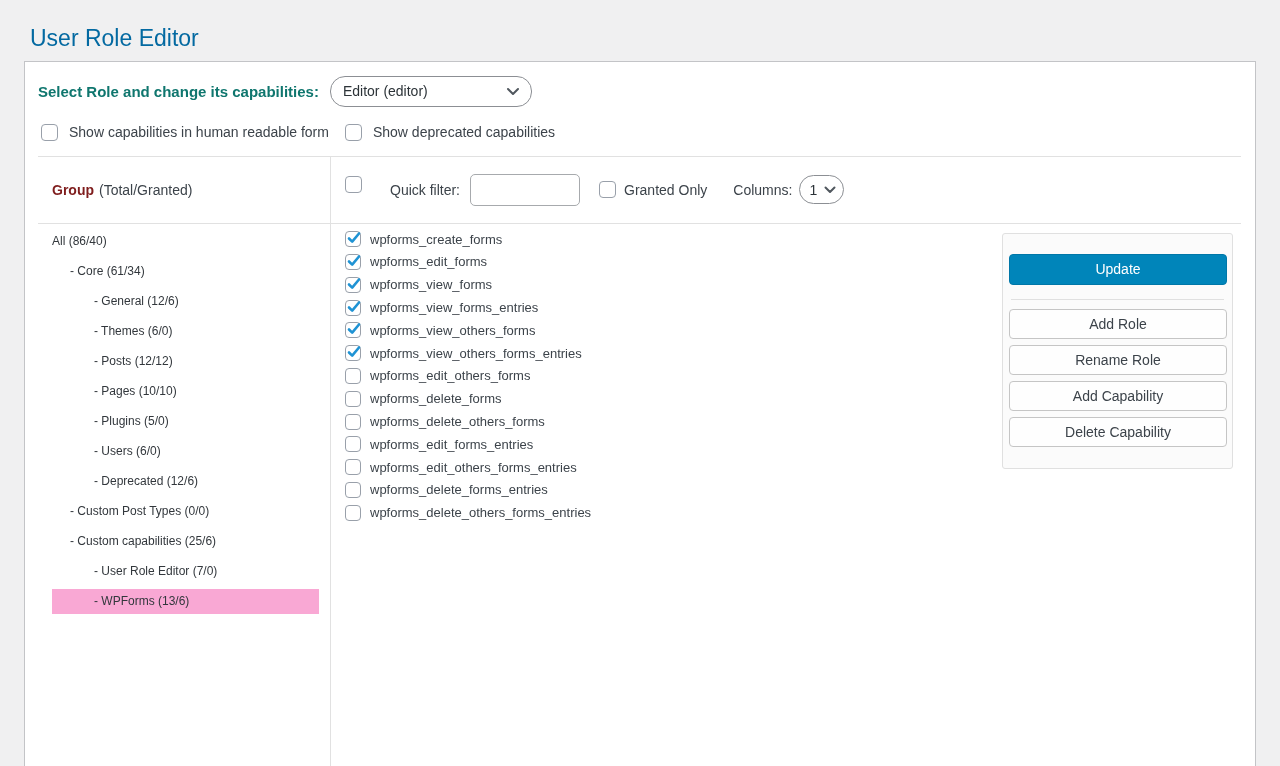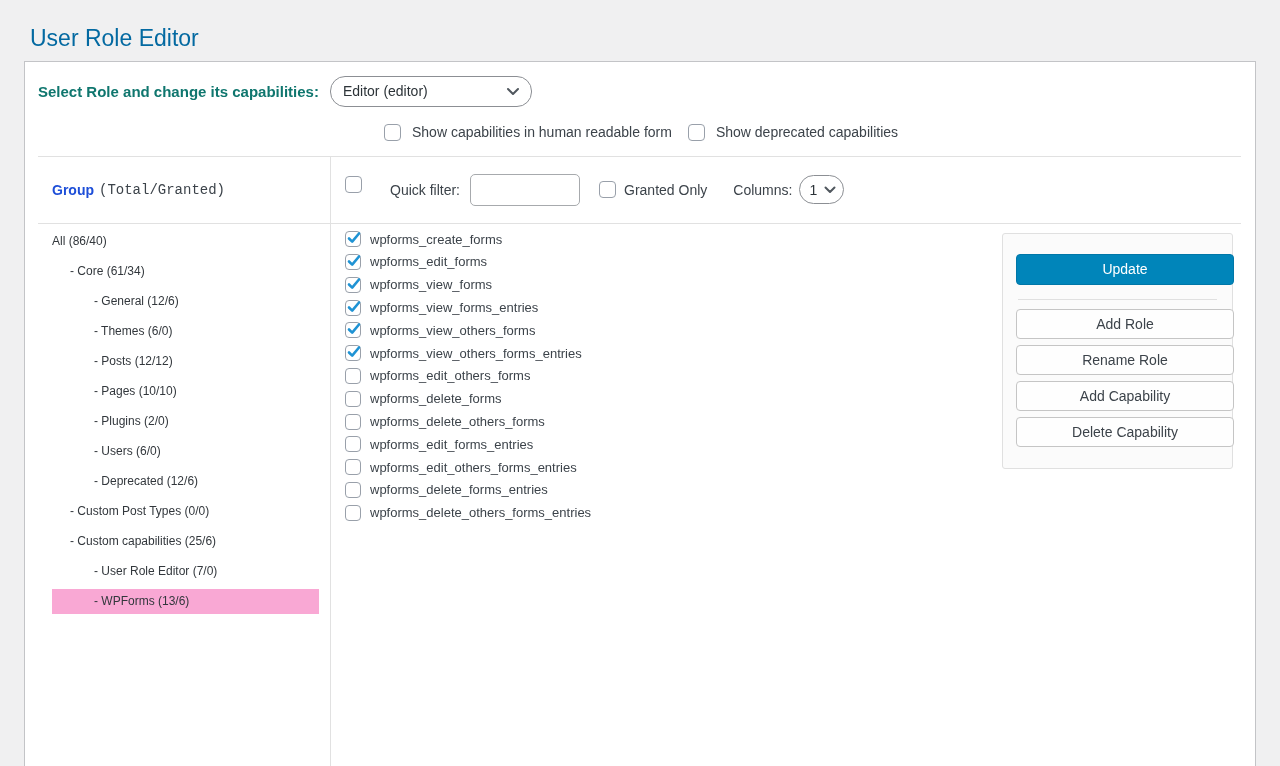--- a/index.html
+++ b/index.html
@@ -49,40 +49,40 @@
     border:1px solid #99a0aa;
     border-radius:4px;
     background:#fff;
     position:relative;
     flex:none;
     cursor:pointer;
   }
   .cb svg { position:absolute; left:-1px; top:-3px; display:none; }
   .cb.checked svg { display:block; }
 
-  .options-row { display:flex; align-items:center; margin-top:17px; font-size:14px; padding-left:3px;justify-content:center; }
+  .options-row { display:flex; align-items:center; margin-top:17px; font-size:14px; padding-left:3px; }
   .opt { display:flex; align-items:center; cursor:pointer; }
   .opt .cb { margin-right:11px; }
   .opt + .opt { margin-left:16px; }
 
   .hr-top { border:none; border-top:1px solid #e1e1e1; margin-top:15px; }
 
   .main { flex:1; display:flex; min-height:0; }
   .left-col { width:306px; border-right:1px solid #e1e1e1; display:flex; flex-direction:column; }
   .group-header {
     height:67px;
     display:flex;
     align-items:center;
     margin-left:13px;
     padding-left:14px;
     border-bottom:1px solid #e1e1e1;
     font-size:14px;
   }
-  .group-header b { color:#1d4ed8; }
-  .group-header .suffix { margin-left:5px;font-family:Liberation Mono, monospace; }
+  .group-header b { color:#7f1d1d; }
+  .group-header .suffix { margin-left:5px; }
 
   .tree { padding-top:5px; }
   .tree-row {
     height:25px;
     margin:0 11px 5px 27px;
     display:flex;
     align-items:center;
     font-size:12px;
     color:#32373c;
     cursor:pointer;
@@ -123,21 +123,21 @@
   .cap-row { display:flex; align-items:center; height:22.8px; }
   .cap-row .cb { width:16px; height:16px; margin-right:9px; }
   .cap-label { font-size:13px; color:#3c434a; white-space:nowrap; }
 
   .actions-panel {
     width:231px;
     margin:9px 22px 0 0;
     background:#fbfbfb;
     border:1px solid #e0e0e0;
     border-radius:3px;
-    padding:20px 13px 21px;
+    padding:20px 6px 21px;
     flex:none;
   }
   .btn {
     display:block;
     width:218px;
     margin:0 auto;
     font-family:inherit;
     font-size:14px;
     border-radius:4px;
     cursor:pointer;
@@ -200,21 +200,21 @@
         <b>Group</b>
         <span class="suffix">(Total/Granted)</span>
       </div>
       <div class="tree" id="group-tree">
           <div class="tree-row indent-0">All (86/40)</div>
           <div class="tree-row indent-1">- Core (61/34)</div>
           <div class="tree-row indent-2">- General (12/6)</div>
           <div class="tree-row indent-2">- Themes (6/0)</div>
           <div class="tree-row indent-2">- Posts (12/12)</div>
           <div class="tree-row indent-2">- Pages (10/10)</div>
-          <div class="tree-row indent-2">- Plugins (2/0)</div>
+          <div class="tree-row indent-2">- Plugins (5/0)</div>
           <div class="tree-row indent-2">- Users (6/0)</div>
           <div class="tree-row indent-2">- Deprecated (12/6)</div>
           <div class="tree-row indent-1">- Custom Post Types (0/0)</div>
           <div class="tree-row indent-1">- Custom capabilities (25/6)</div>
           <div class="tree-row indent-2">- User Role Editor (7/0)</div>
           <div class="tree-row indent-2 selected" style="background: #f9a8d4;">- WPForms (13/6)</div>
         </div>
     </div>
 
     <div class="right-col">

